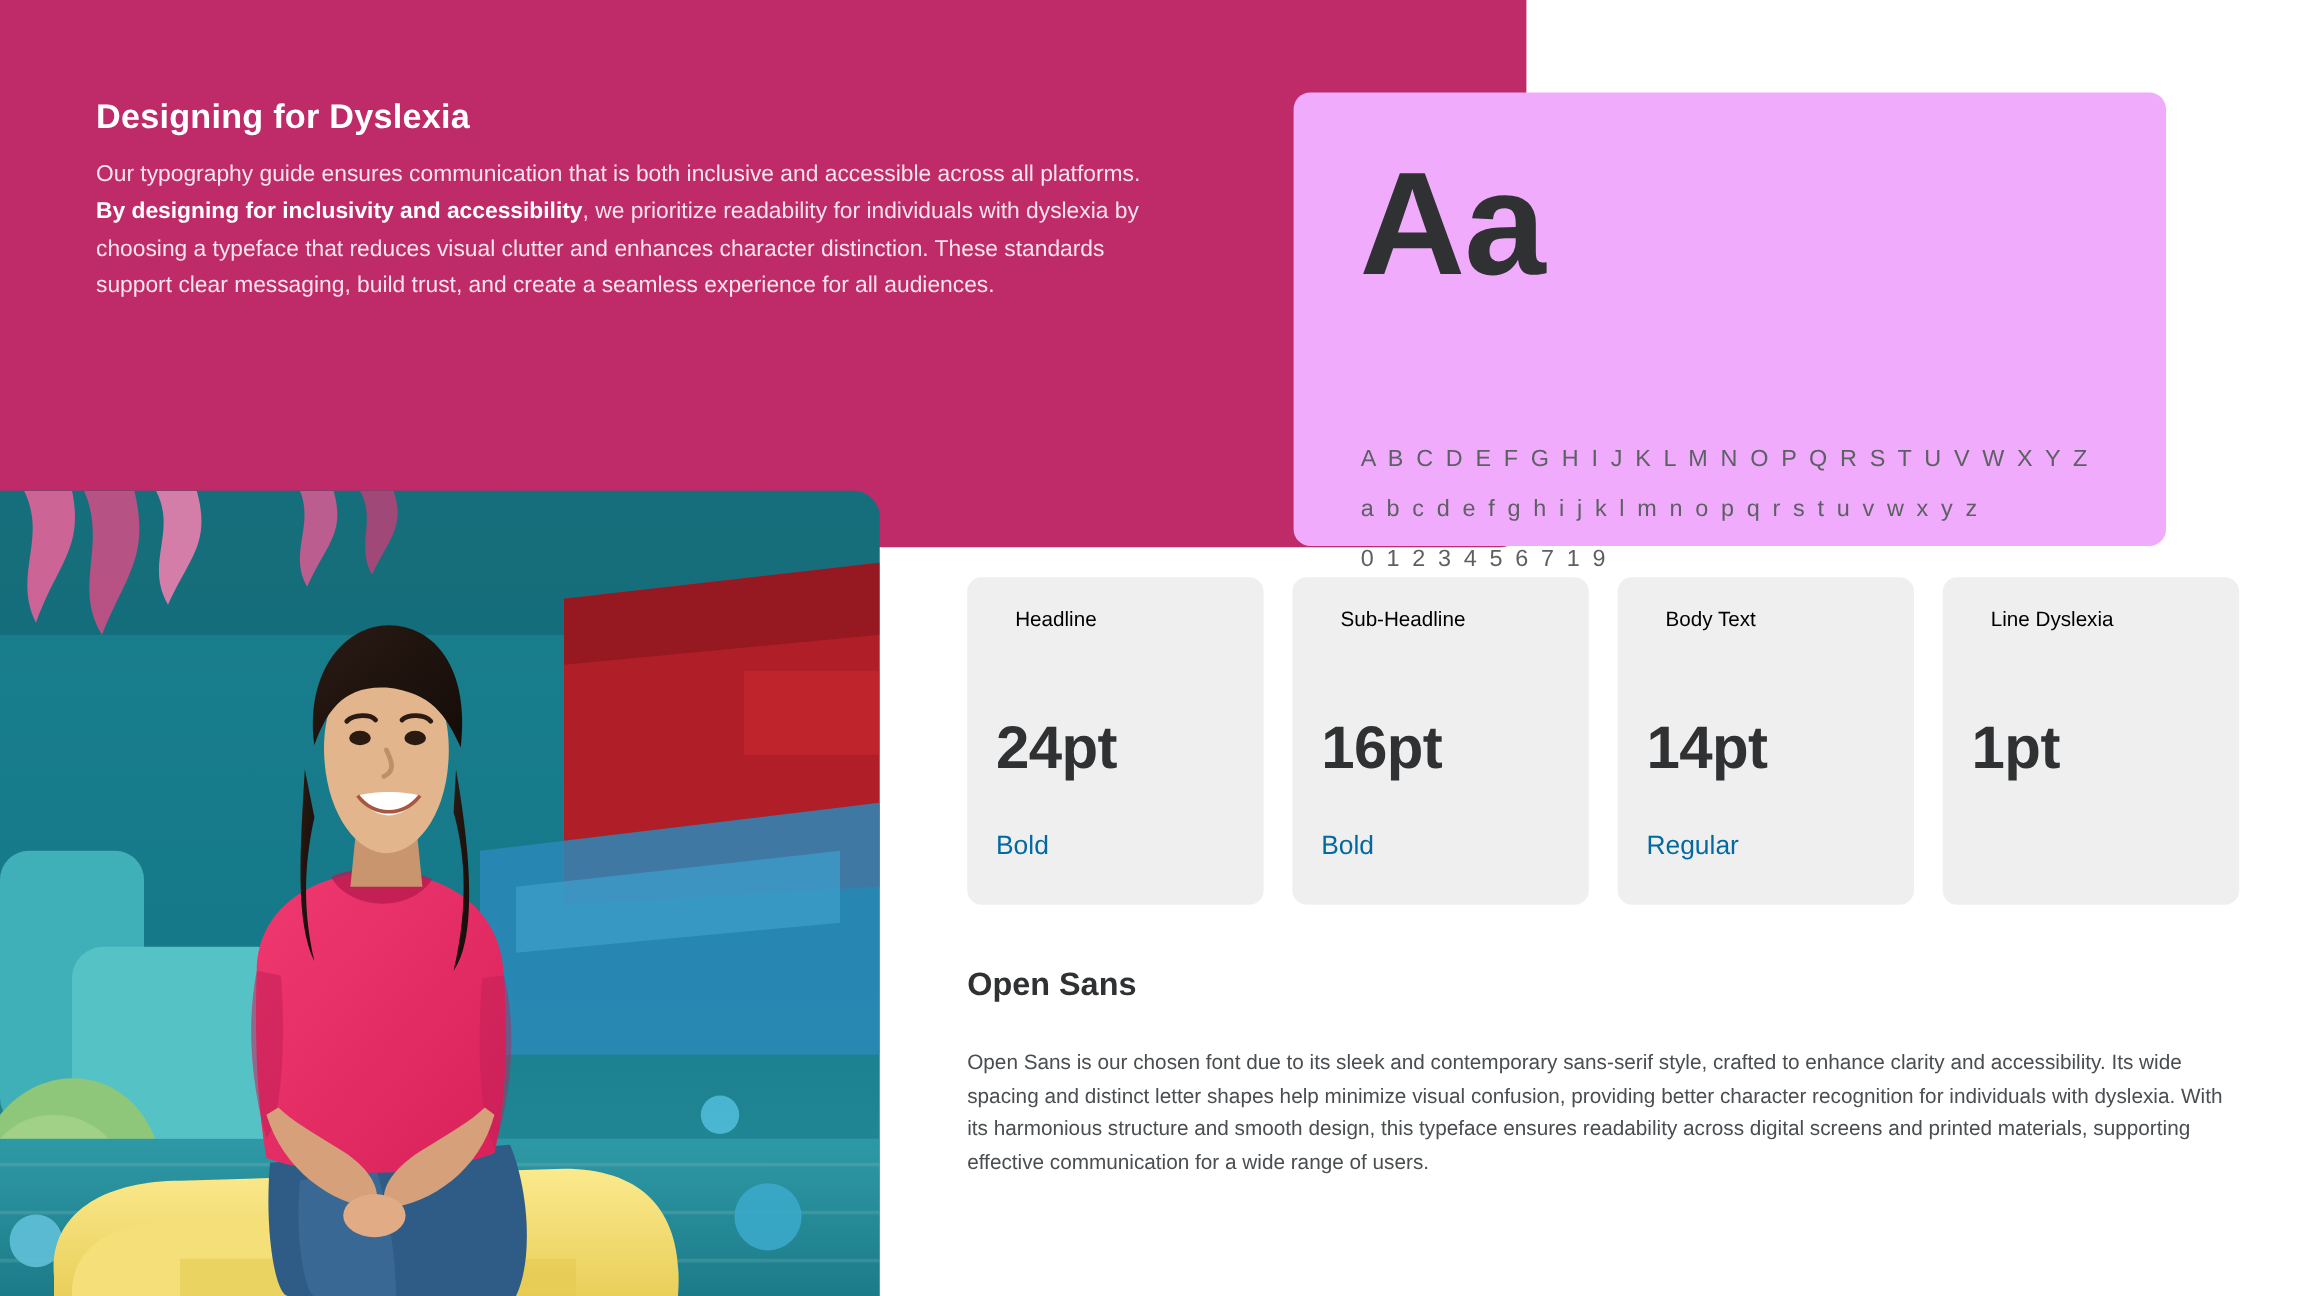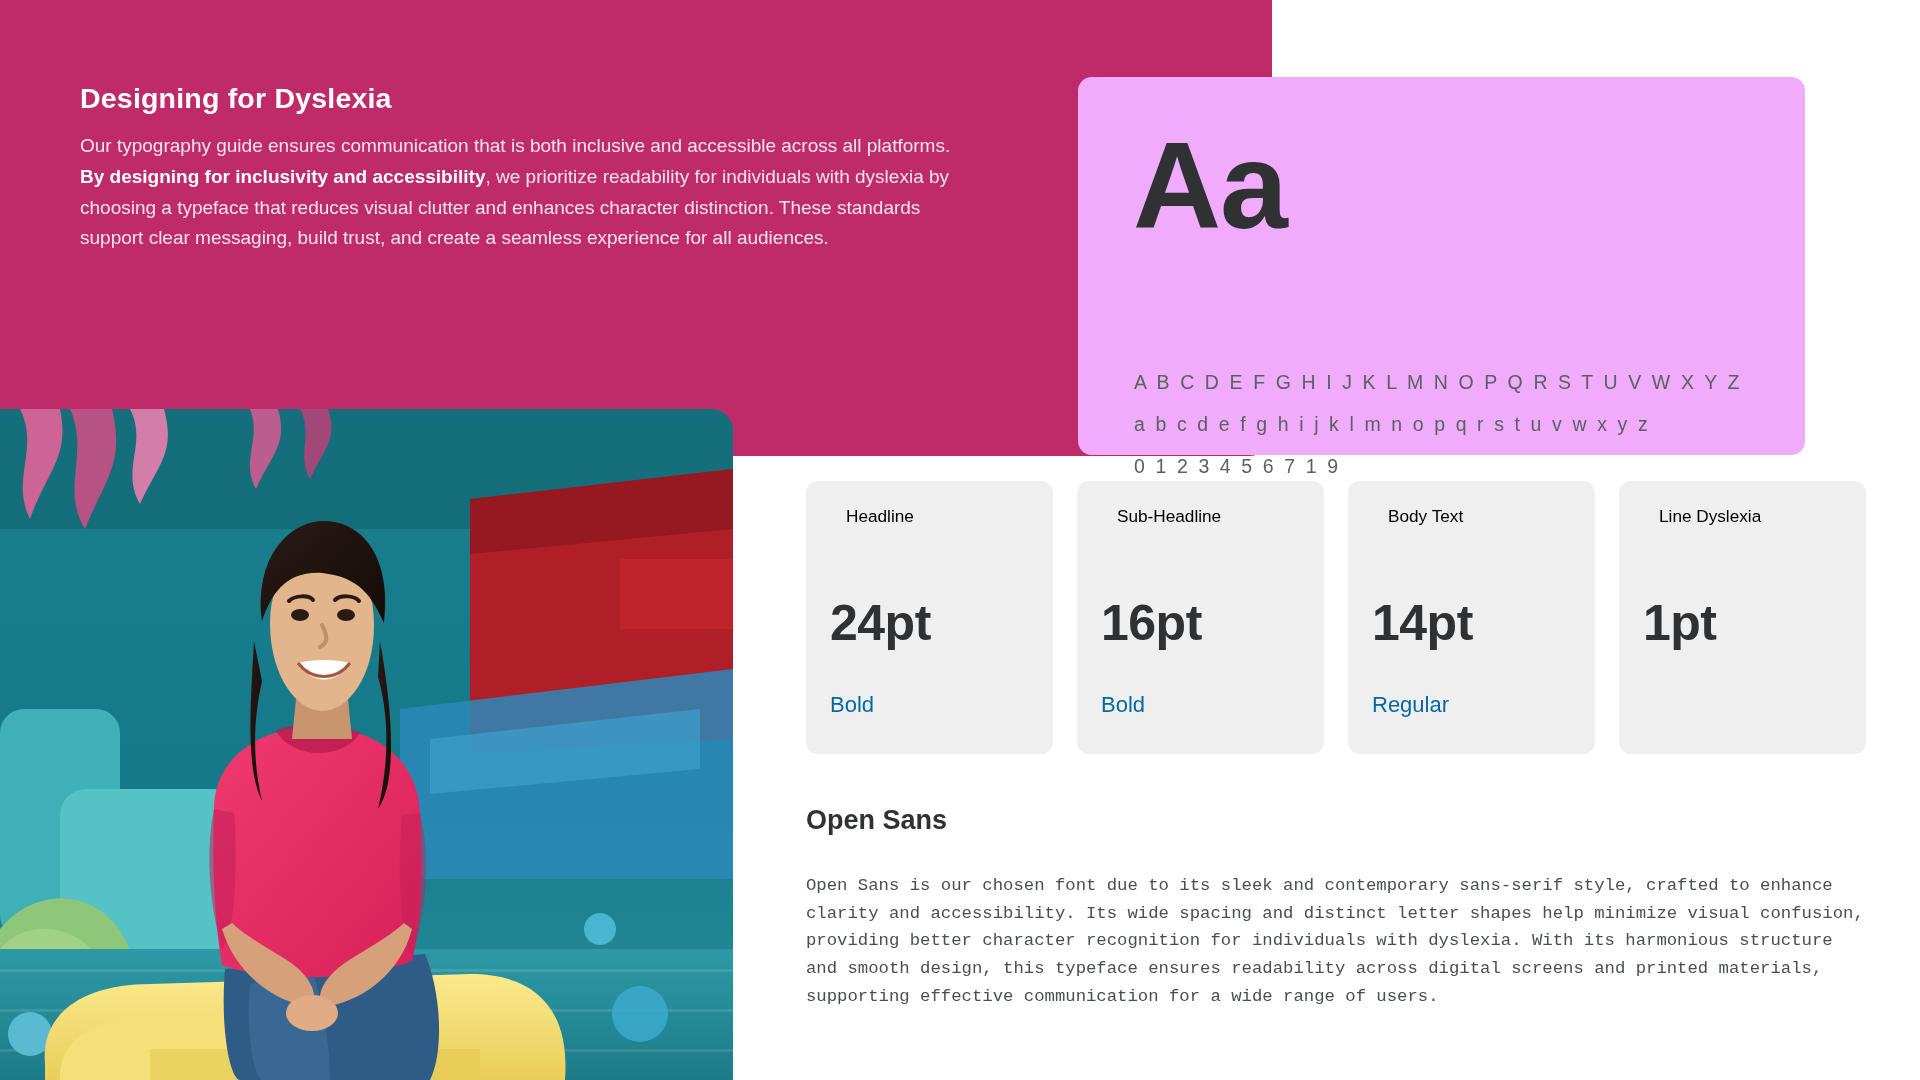--- a/index.html
+++ b/index.html
@@ -143,21 +143,20 @@
     color: #2f3133;
   }
   .font-desc {
     position: absolute;
     left: 806px;
     top: 872px;
     width: 1060px;
     font-size: 17.3px;
     line-height: 1.6;
     color: #4b4e50;
-    font-family: Liberation Mono, monospace;
   }
 </style>
 </head>
 <body>
 
 <div class="page">
 
   <div class="hero-panel">
     <div class="hero-title">Designing for Dyslexia</div>
     <div class="hero-body">

